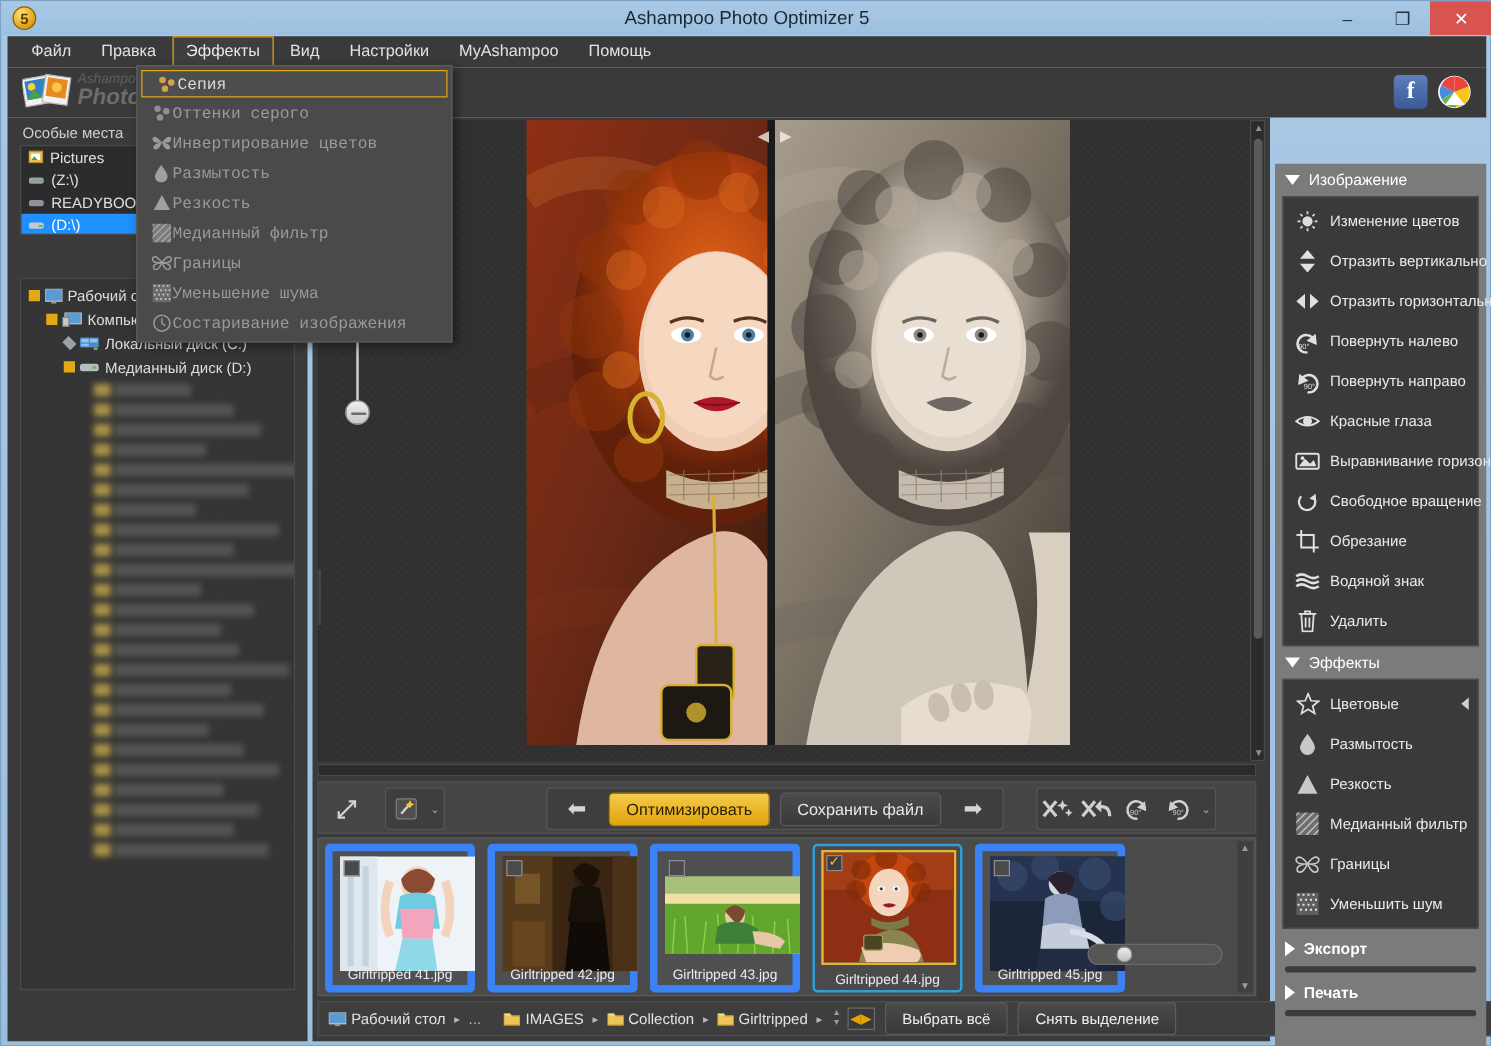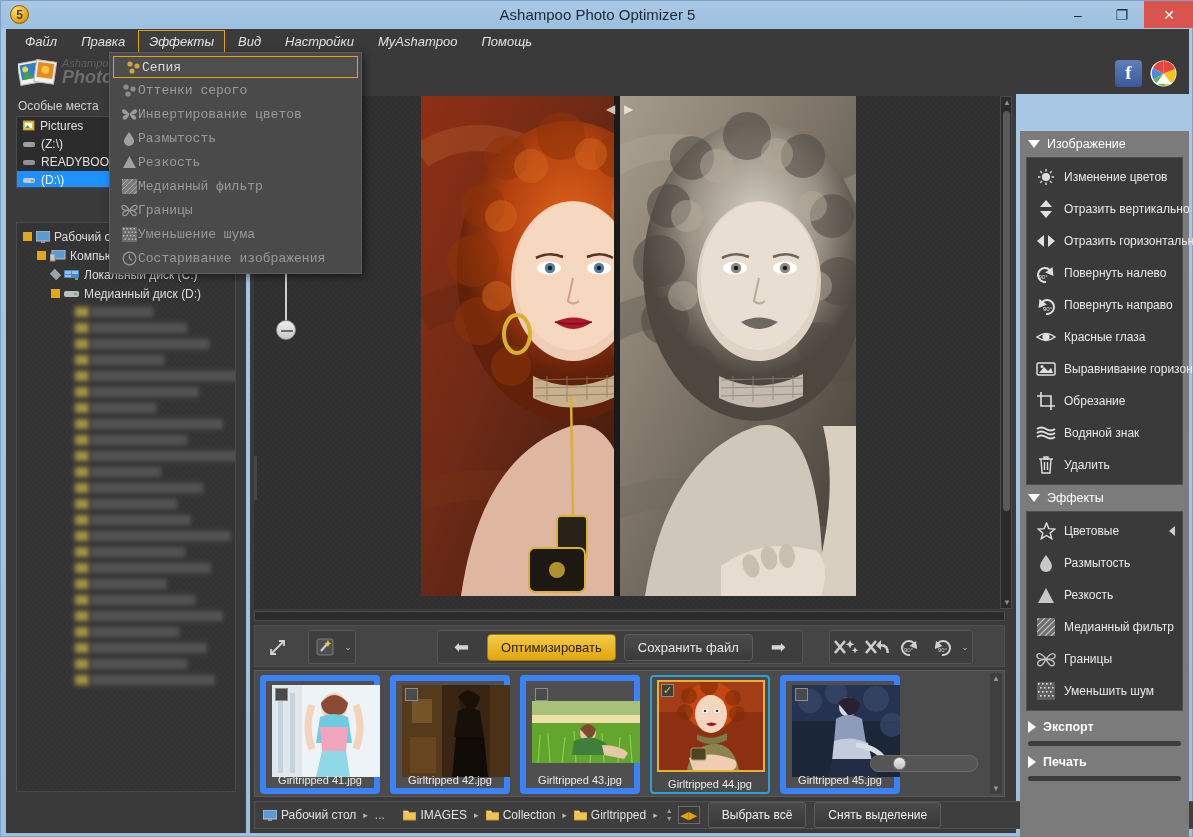--- a/index.html
+++ b/index.html
@@ -39,21 +39,21 @@
   .wbtns { position:absolute; right:0; top:0; height:27px; display:flex; }
   .wbtn {
     width:44px; height:27px; display:flex; align-items:center; justify-content:center;
     color:#20303f; font-size:14px;
   }
   .wbtn.close { background:#d9534f; color:#fff; width:50px; }
 
   
   .menubar {
     position:absolute; left:5px; top:28px; width:1183px; height:25px;
-    background:#3a3a3a; display:flex; align-items:center; padding-left:8px;font-style:italic;
+    background:#3a3a3a; display:flex; padding-left:8px;
   }
   .menuitem {
     padding:3px 10px; color:#e2e2e2; font-size:13px; line-height:16px;
     border:1px solid transparent; margin-right:2px;
   }
   .menuitem.active {
     border:1px solid #e3a313; background:#3f3f3f; color:#e8e8e8;
   }
 
   
@@ -1002,20 +1002,29 @@
             <svg width="20" height="16" viewBox="0 0 20 16">
               <rect x="1" y="2" width="18" height="12" rx="1.5" fill="none" stroke="#e0e0e0" stroke-width="1.5"></rect>
               <path d="M3 12 L8 6 L12 10 L15 7 L17 12 Z" fill="#e0e0e0"></path>
               <circle cx="6" cy="5.5" r="1.5" fill="#e0e0e0"></circle>
             </svg>
           </span>
           <span>Выравнивание горизонта</span>
         </div>
         <div class="ritem">
           <span class="ico">
+            <svg width="19" height="17" viewBox="0 0 19 17">
+              <path d="M4 4 A6.5 6.5 0 1 0 15 7" stroke="#e0e0e0" stroke-width="1.8" fill="none"></path>
+              <path d="M15.5 2 L16 8 L10.5 5.8 Z" fill="#e0e0e0"></path>
+            </svg>
+          </span>
+          <span>Свободное вращение</span>
+        </div>
+        <div class="ritem">
+          <span class="ico">
             <svg width="19" height="19" viewBox="0 0 19 19" stroke="#e0e0e0" stroke-width="1.6" fill="none">
               <path d="M4 0 V14 H18"></path>
                 <path d="M0 4 H14 V18"></path>
             </svg>
           </span>
           <span>Обрезание</span>
         </div>
         <div class="ritem">
           <span class="ico">
             <svg width="20" height="16" viewBox="0 0 20 16" stroke="#e0e0e0" stroke-width="2" fill="none">

